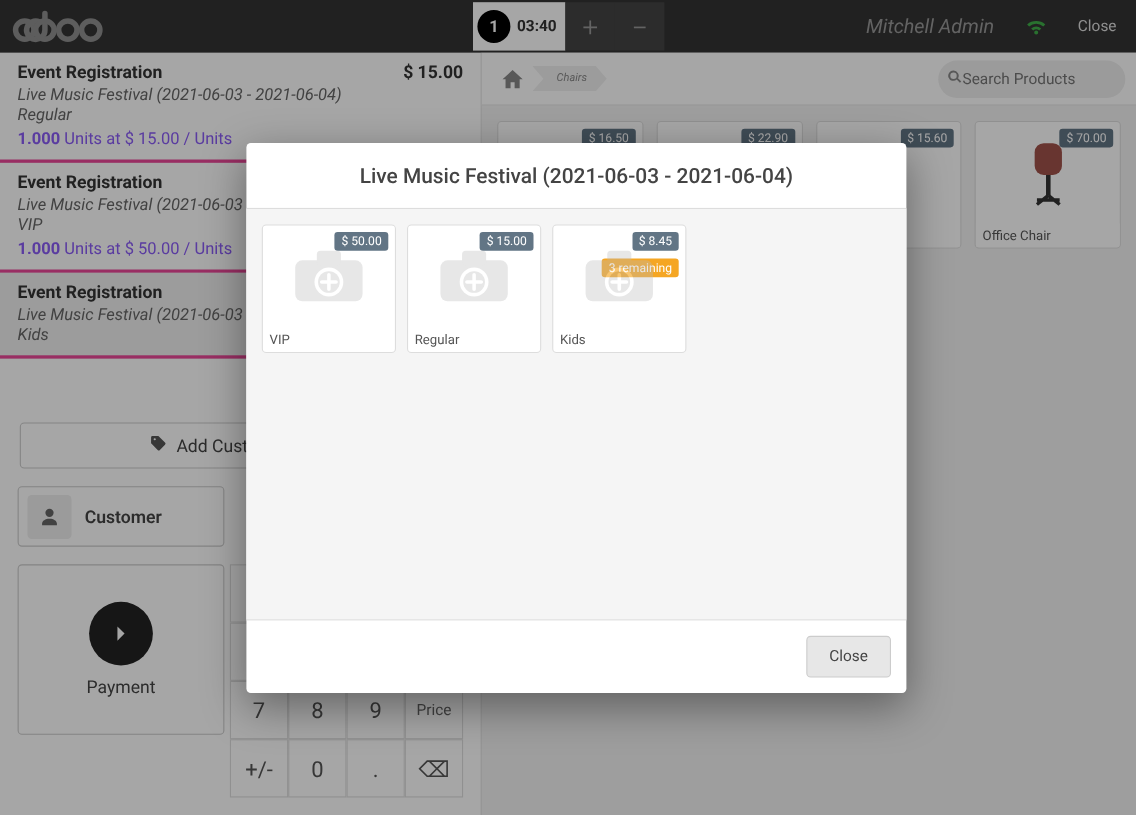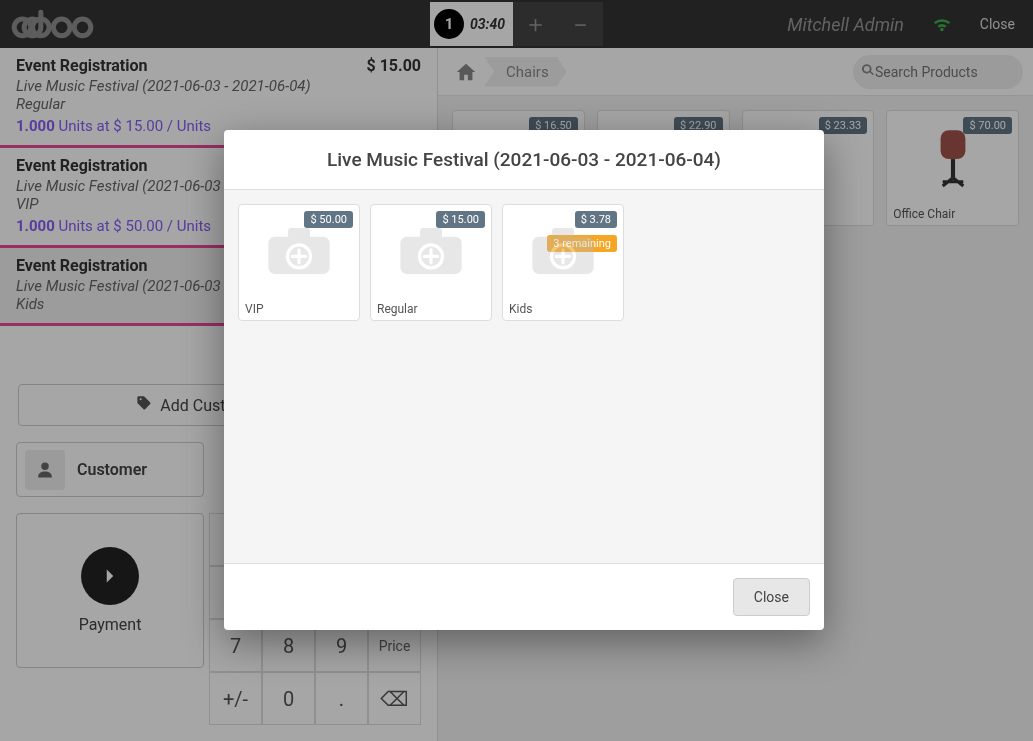--- a/index.html
+++ b/index.html
@@ -5,21 +5,21 @@
   * { box-sizing: border-box; margin: 0; padding: 0; font-family: -apple-system, BlinkMacSystemFont, "Segoe UI", Roboto, "Helvetica Neue", Arial, sans-serif; }
   html, body { width: 1033px; height: 741px; overflow: hidden; background: #f9f9f9; }
 
   
   .topbar { height: 48px; background: #333; color: #fff; display: flex; align-items: center; }
   .odoo-logo { display:flex; align-items:center; padding-left:10px; }
   .odoo-logo svg { height: 30px; }
   .tab { display:flex; align-items:center; background:#666; color:#fff; height:44px; padding:0 8px 0 4px; font-size:14px; }
   .tab.active { background:#fff; color:#333; }
   .tab .circle { width:30px; height:30px; border-radius:50%; background:#000; color:#fff; display:flex; align-items:center; justify-content:center; font-weight:bold; margin-right:6px; font-size:15px; }
-  .tab .time { font-weight:bold;font-style:italic; }
+  .tab .time { font-weight:bold; }
   .tab-btn { width:45px; height:44px; display:flex; align-items:center; justify-content:center; font-size:24px; color:#999; background:#444; border:none; }
   .topbar .spacer { flex:1; }
   .username { color:#999; font-style:italic; font-size:18px; font-weight:400; padding:0 18px; }
   .wifi { width:40px; display:flex; align-items:center; justify-content:center; }
   .wifi svg { width:22px; height:22px; }
   .close-btn { color:#ddd; font-size:14px; padding:0 18px; cursor:pointer; }
 
   
   .columns { display:flex; height:calc(741px - 48px); }
   .left-col { width:438px; display:flex; flex-direction:column; background:#fff; border-right:1px solid #ddd; }
@@ -49,21 +49,21 @@
   .payment-circle { width:58px; height:58px; border-radius:50%; background:#222; color:#fff; display:flex; align-items:center; justify-content:center; font-size:30px; }
   .numpad { flex:1; display:grid; grid-template-columns:repeat(4,1fr); grid-auto-rows:53px; gap:0; }
   .numpad button { border:1px solid #ddd; background:#fff; font-size:20px; color:#555; }
   .numpad button.mode { font-size:14px; color:#666; }
 
   .left-bottom { display:flex; flex-direction:column; }
 
   
   .crumbs { height:48px; background:#fff; display:flex; align-items:center; padding:0 10px; border-bottom:1px solid #e5e5e5; }
   .home-ic { width:36px; display:flex; align-items:center; justify-content:center; }
-  .crumb { background:#f0f0f0; padding:6px 18px 6px 22px; color:#888; font-size:15px; clip-path: polygon(0 0, calc(100% - 10px) 0, 100% 50%, calc(100% - 10px) 100%, 0 100%, 10px 50%); }
+  .crumb { background:#f0f0f0; padding:6px 18px 6px 22px; color:#888; font-size:10px; clip-path: polygon(0 0, calc(100% - 10px) 0, 100% 50%, calc(100% - 10px) 100%, 0 100%, 10px 50%); font-style: italic; }
   .search-wrap { margin-left:auto; display:flex; align-items:center; background:#eee; border-radius:20px; height:34px; padding:0 8px; width:170px; }
   .search-wrap input { background:transparent; border:none; outline:none; flex:1; font-size:14px; color:#666; }
 
   .prod-grid { padding:14px; display:grid; grid-template-columns:repeat(4, 1fr); gap:12px; align-content:start; }
   .prod { background:#fff; border:1px solid #ddd; border-radius:4px; height:116px; position:relative; display:flex; flex-direction:column; justify-content:flex-end; overflow:hidden; }
   .price-tag { position:absolute; top:6px; right:6px; background:#627585; color:#fff; font-size:11px; padding:2px 6px; border-radius:3px; }
   .prod-name { font-size:12px; color:#555; padding:4px 6px; background:#fff; position:relative; z-index:2; }
   .prod-img { flex:1; display:flex; align-items:center; justify-content:center; }
 
   
@@ -246,21 +246,21 @@
           <svg width="52" height="62" viewBox="0 0 40 60">
               <rect x="6" y="4" width="28" height="30" rx="4" fill="#2b2b2b"></rect>
               <rect x="10" y="34" width="20" height="6" fill="#2b2b2b"></rect>
               <rect x="18" y="40" width="4" height="16" fill="#444"></rect>
               <rect x="8" y="54" width="24" height="4" fill="#444"></rect>
             </svg>
         </div>
         <div class="prod-name">Conference Chair</div>
       </div>
       <div class="prod">
-        <span class="price-tag">$ 23.33</span>
+        <span class="price-tag">$ 15.60</span>
         <div class="prod-img">
           <svg width="52" height="62" viewBox="0 0 40 60">
               <rect x="6" y="4" width="28" height="30" rx="4" fill="#1a1a1a"></rect>
               <rect x="10" y="34" width="20" height="6" fill="#1a1a1a"></rect>
               <rect x="18" y="40" width="4" height="16" fill="#333"></rect>
               <rect x="8" y="54" width="24" height="4" fill="#333"></rect>
             </svg>
         </div>
         <div class="prod-name">Chair Black</div>
       </div>
@@ -307,21 +307,21 @@
             <rect x="22" y="2" width="20" height="12" rx="3" fill="#bbb"></rect>
             <circle cx="32" cy="28" r="12" fill="#fff"></circle>
             <circle cx="32" cy="28" r="9" fill="#bbb"></circle>
             <path d="M32 22v12M26 28h12" stroke="#fff" stroke-width="3" stroke-linecap="round"></path>
           </svg>
       </div>
       <div class="ticket-name">Regular</div>
     </div>
 
     <div class="ticket">
-      <span class="pt">$ 3.78</span>
+      <span class="pt">$ 8.45</span>
       <span class="remain">3 remaining</span>
       <div class="placeholder-img">
         <svg class="cam-ph" viewBox="0 0 64 48">
             <rect x="4" y="10" width="56" height="34" rx="6" fill="#bbb"></rect>
             <rect x="22" y="2" width="20" height="12" rx="3" fill="#bbb"></rect>
             <circle cx="32" cy="28" r="12" fill="#fff"></circle>
             <circle cx="32" cy="28" r="9" fill="#bbb"></circle>
             <path d="M32 22v12M26 28h12" stroke="#fff" stroke-width="3" stroke-linecap="round"></path>
           </svg>
       </div>

